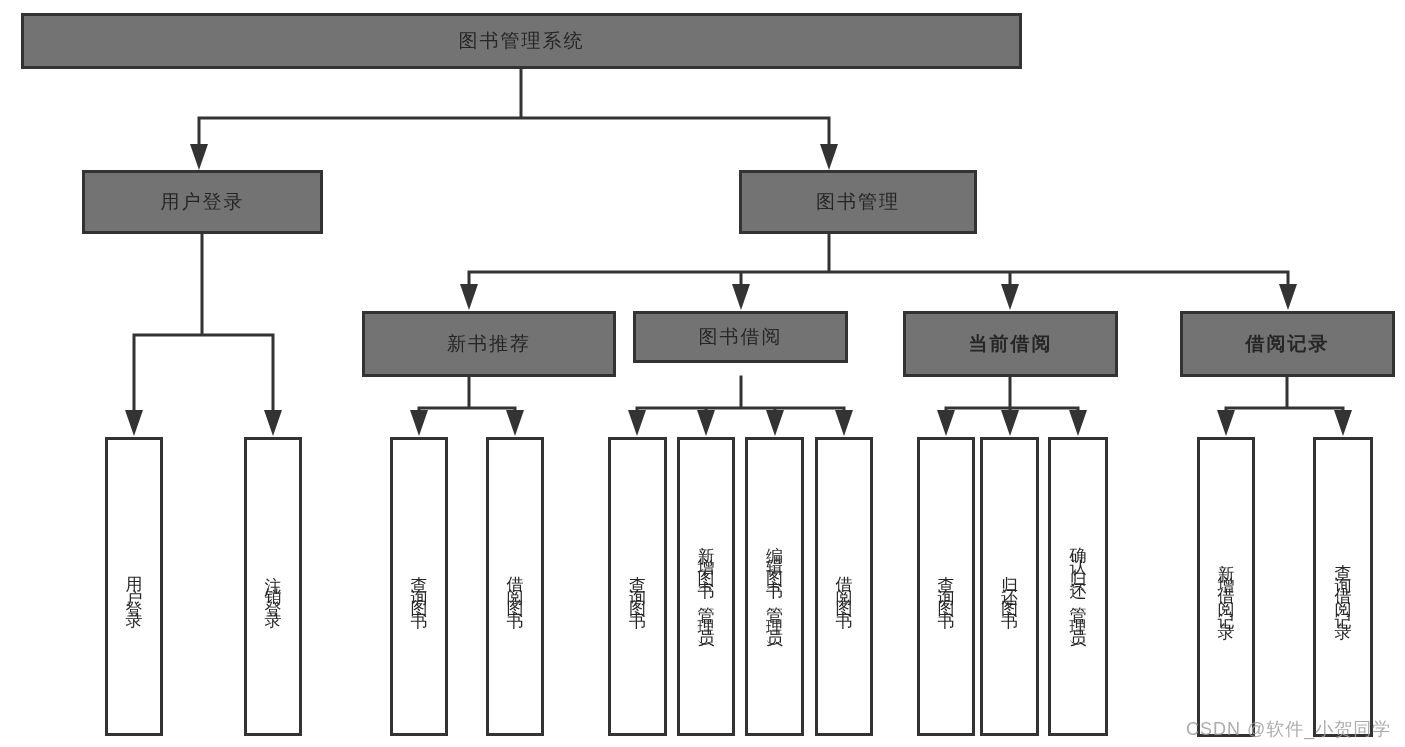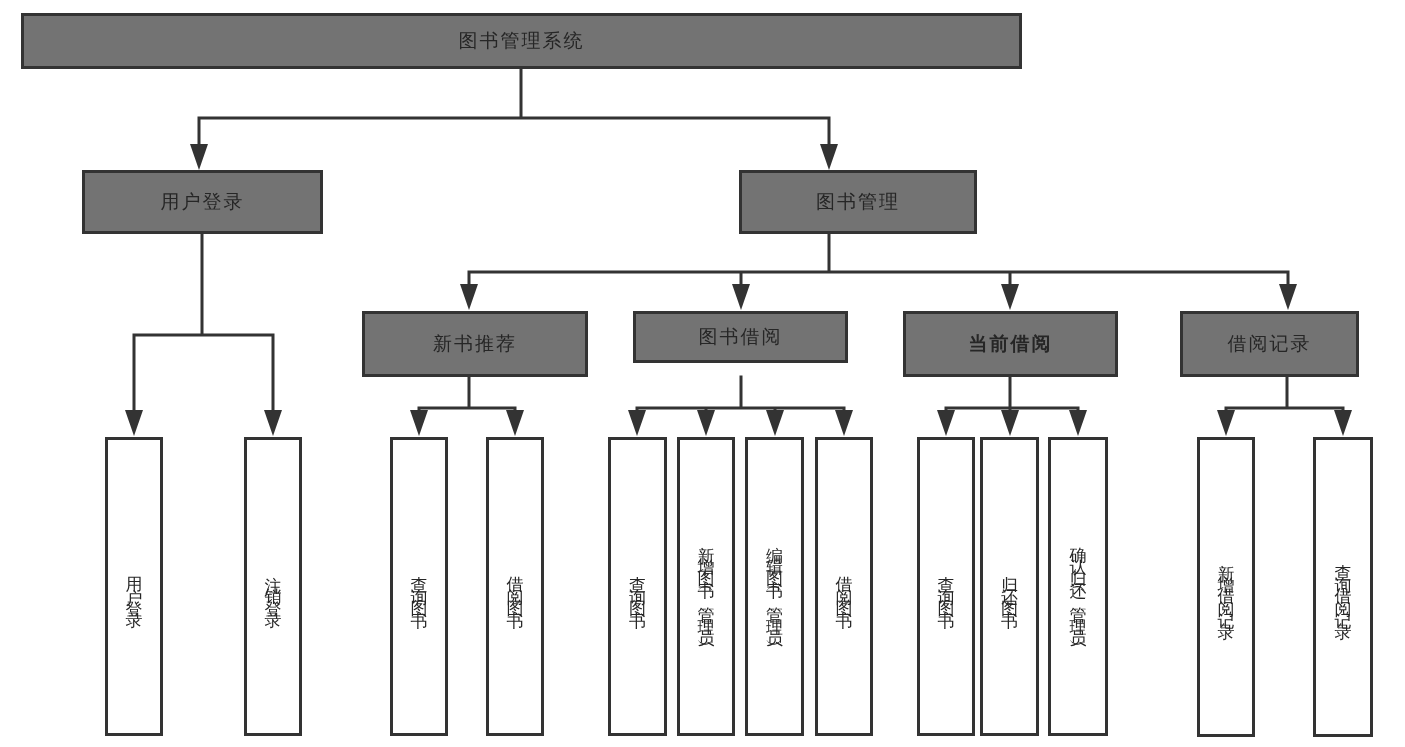--- a/index.html
+++ b/index.html
@@ -115,24 +115,24 @@
     <path d="M1287 377 V408 M1226 408 H1343 M1226 408 V412 M1343 408 V412"></path>
     <polygon points="1217,410 1235,410 1226,436"></polygon>
     <polygon points="1334,410 1352,410 1343,436"></polygon>
   </svg>
 
   <div class="node" style="left:21px; top:13px; width:1001px; height:56px;">图书管理系统</div>
 
   <div class="node" style="left:82px; top:170px; width:241px; height:64px;">用户登录</div>
   <div class="node" style="left:710px; top:170px; width:238px; height:64px;margin-left:29px;">图书管理</div>
 
-  <div class="node" style="left:362px; top:311px; width:226px; height:66px;">新书推荐</div>
+  <div class="node" style="left:362px; top:311px; width:254px; height:66px;">新书推荐</div>
   <div class="node" style="left:633px; top:311px; width:215px; height:52px;">图书借阅</div>
   <div class="node" style="left:903px; top:311px; width:215px; height:66px;font-weight:bold;">当前借阅</div>
-  <div class="node" style="left:1180px; top:311px; width:179px; height:66px;">借阅记录</div>
+  <div class="node" style="left:1180px; top:311px; width:215px; height:66px;font-weight:bold;">借阅记录</div>
 
   <div class="leaf" style="left:105px; width:58px;">
     <span>用户登录</span>
   </div>
   <div class="leaf" style="left:244px; width:58px;">
     <span>注销登录</span>
   </div>
 
   <div class="leaf" style="left:390px; width:58px;">
     <span>查询图书</span>
@@ -164,14 +164,15 @@
     <span>确认归还（管理员）</span>
   </div>
 
   <div class="leaf" style="left:1197px; width:58px; height:300px;">
     <span>新增借阅记录</span>
   </div>
   <div class="leaf" style="left:1313px; width:60px; height:300px;">
     <span>查询借阅记录</span>
   </div>
 
+  <div class="watermark">CSDN @软件_小贺同学</div>
 
 </div>
 
 </body></html>

